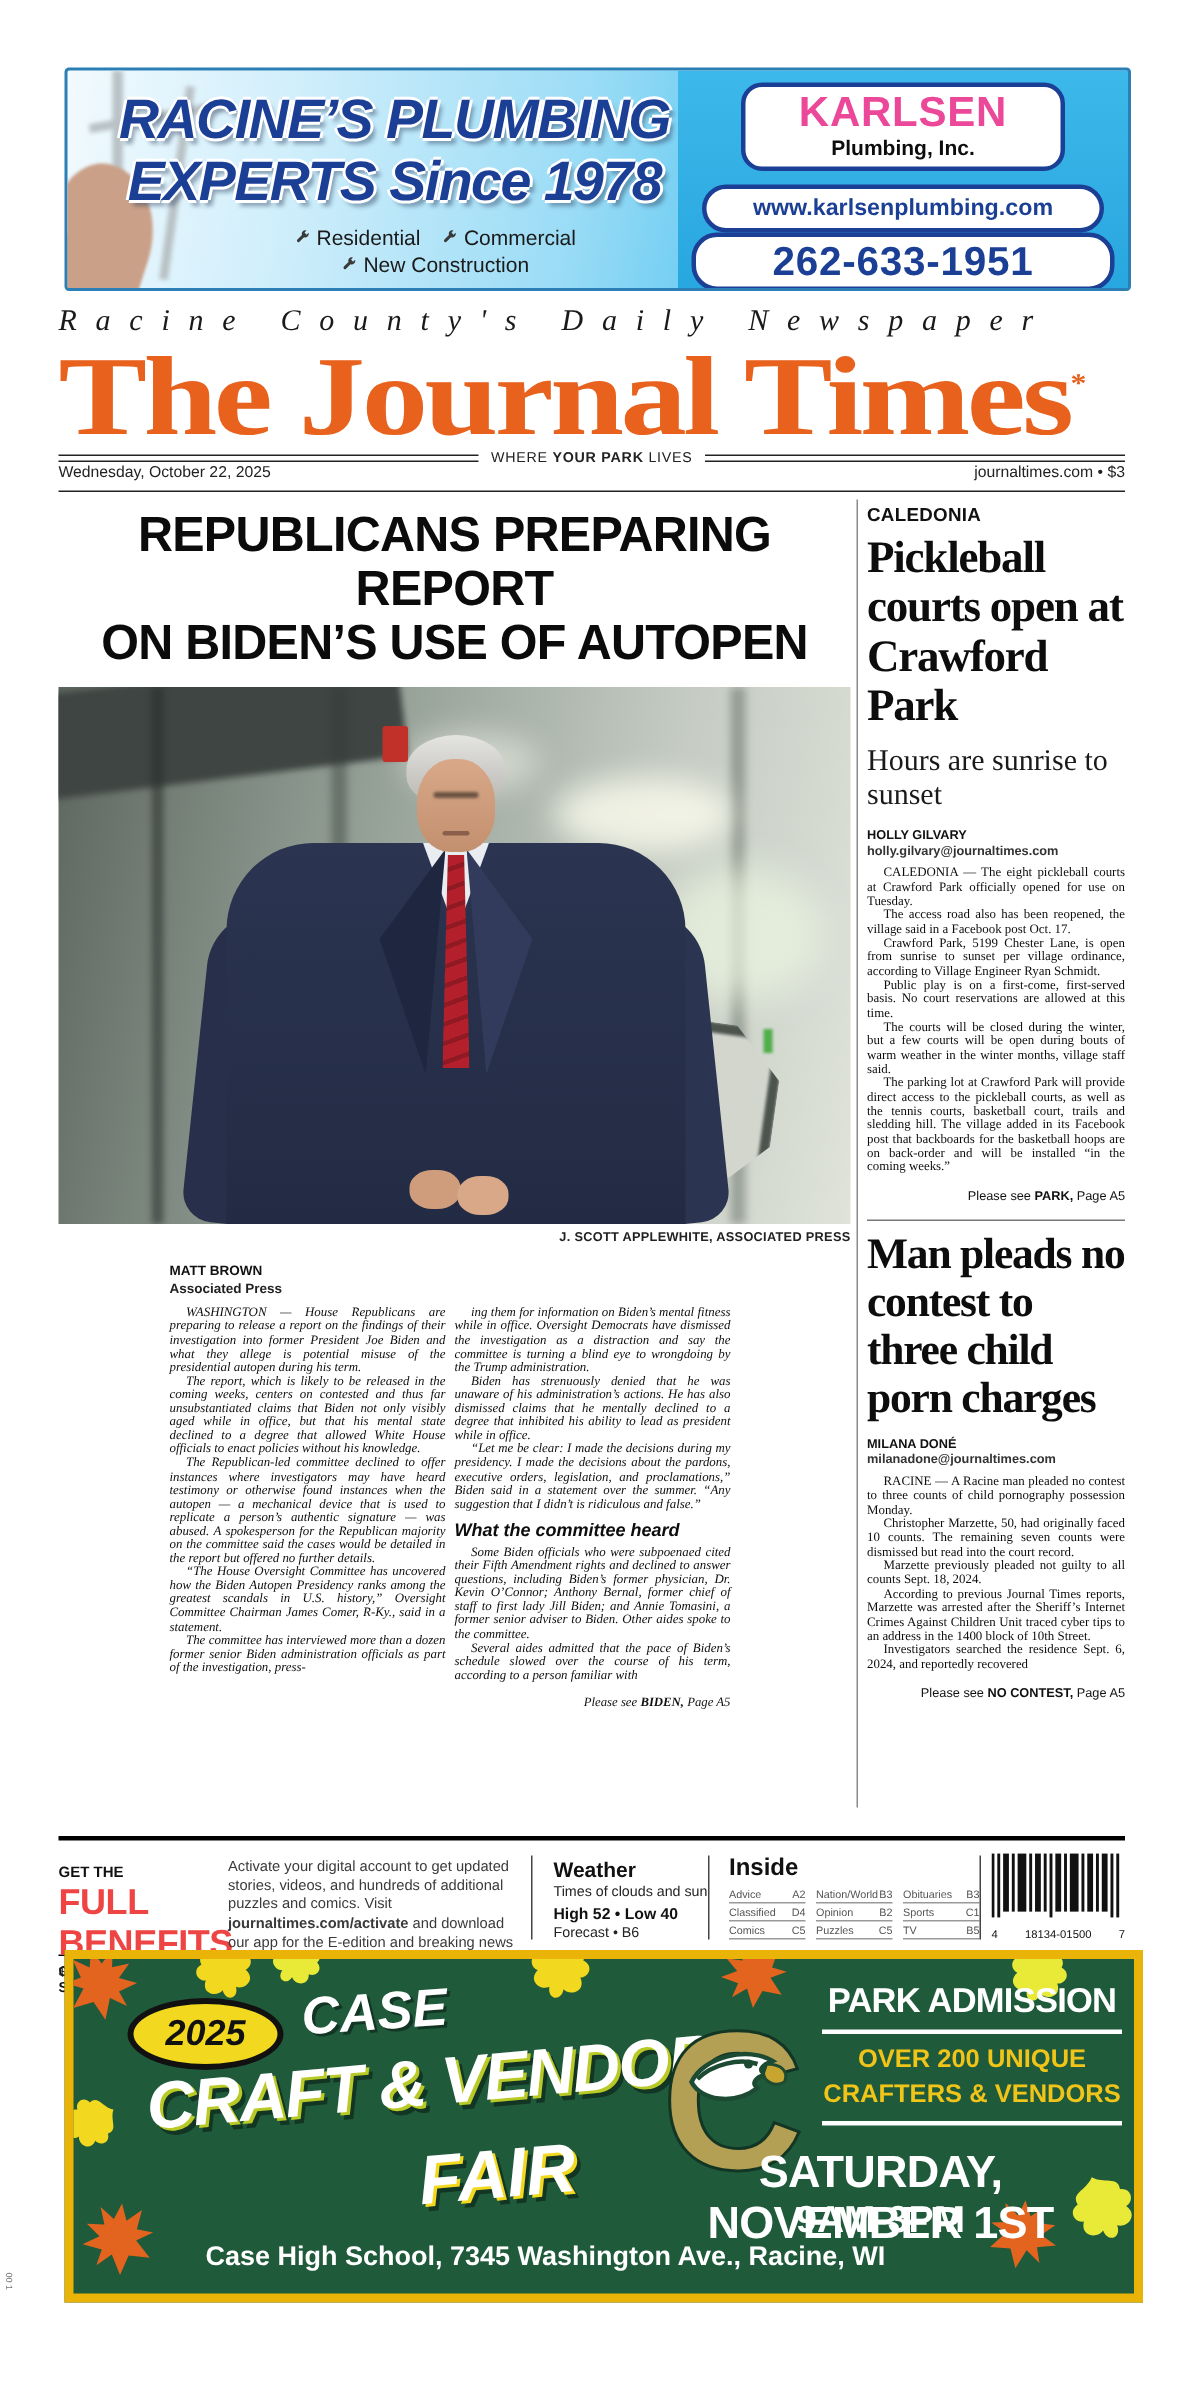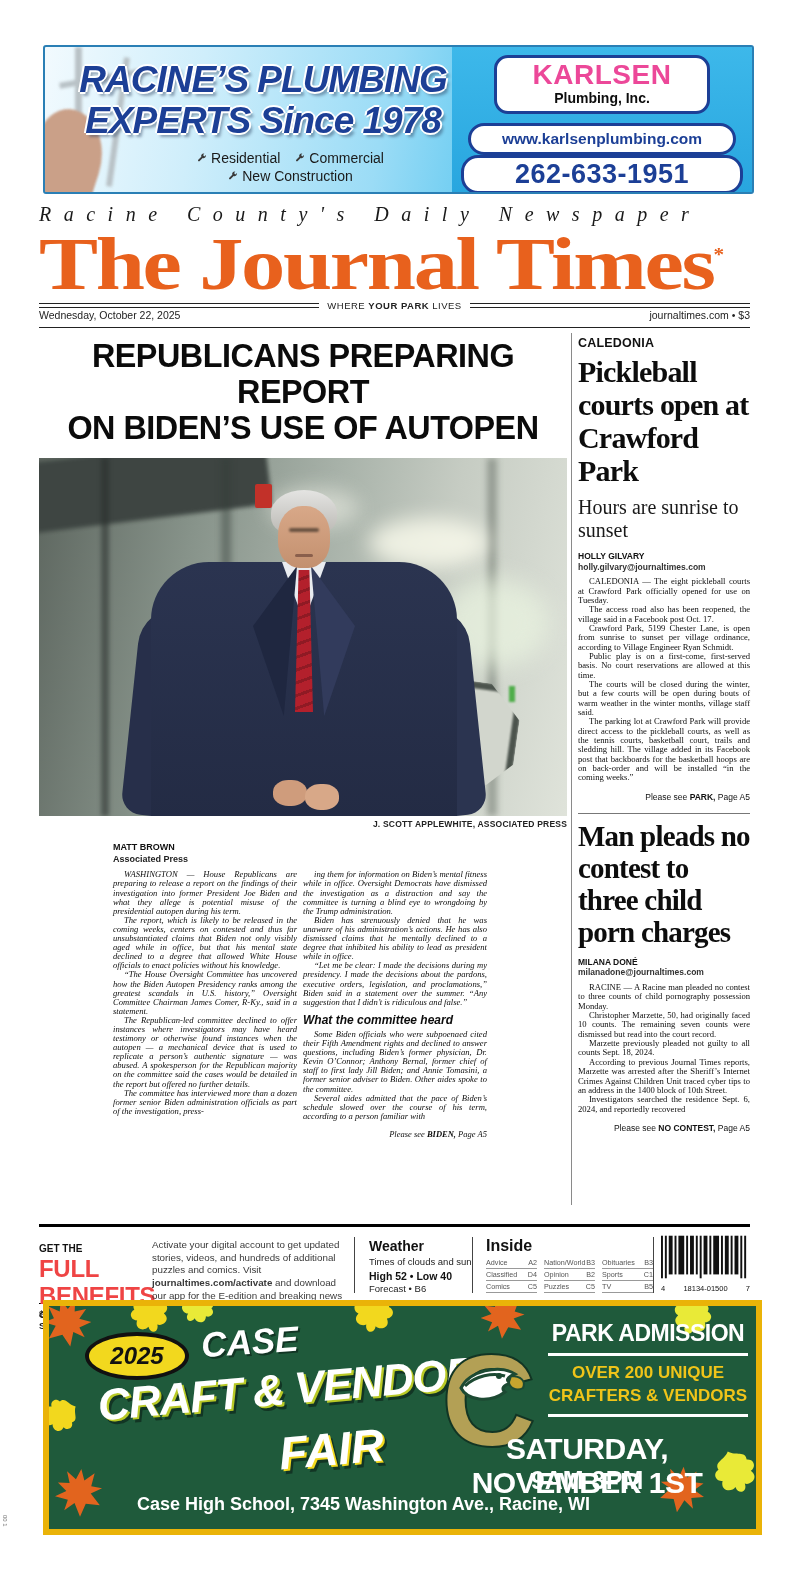--- a/index.html
+++ b/index.html
@@ -257,22 +257,22 @@
 
       <div class="byline-block">
         <div class="byline">MATT BROWN</div>
         <div class="byline-org">Associated Press</div>
       </div>
 
       <div class="article-cols">
         <div class="acol">
             <p>WASHINGTON — House Republicans are preparing to release a report on the findings of their investigation into former President Joe Biden and what they allege is potential misuse of the presidential autopen during his term.</p>
             <p>The report, which is likely to be released in the coming weeks, centers on contested and thus far unsubstantiated claims that Biden not only visibly aged while in office, but that his mental state declined to a degree that allowed White House officials to enact policies without his knowledge.</p>
+            <p>The Republican-led committee declined to offer instances where investigators may have heard testimony or otherwise found instances when the autopen — a mechanical device that is used to replicate a person’s authentic signature — was abused. A spokesperson for the Republican majority on the committee said the cases would be detailed in the report but offered no further details.</p>
             <p>“The House Oversight Committee has uncovered how the Biden Autopen Presidency ranks among the greatest scandals in U.S. history,” Oversight Committee Chairman James Comer, R-Ky., said in a statement.</p>
-            <p>The Republican-led committee declined to offer instances where investigators may have heard testimony or otherwise found instances when the autopen — a mechanical device that is used to replicate a person’s authentic signature — was abused. A spokesperson for the Republican majority on the committee said the cases would be detailed in the report but offered no further details.</p>
             <p>The committee has interviewed more than a dozen former senior Biden administration officials as part of the investigation, press-</p>
           </div>
         <div class="acol">
           <div>
               <p>ing them for information on Biden’s mental fitness while in office. Oversight Democrats have dismissed the investigation as a distraction and say the committee is turning a blind eye to wrongdoing by the Trump administration.</p>
               <p>Biden has strenuously denied that he was unaware of his administration’s actions. He has also dismissed claims that he mentally declined to a degree that inhibited his ability to lead as president while in office.</p>
               <p>“Let me be clear: I made the decisions during my presidency. I made the decisions about the pardons, executive orders, legislation, and proclamations,” Biden said in a statement over the summer. “Any suggestion that I didn’t is ridiculous and false.”</p>
             </div>
           <div class="subhead">What the committee heard</div>
           <div>

